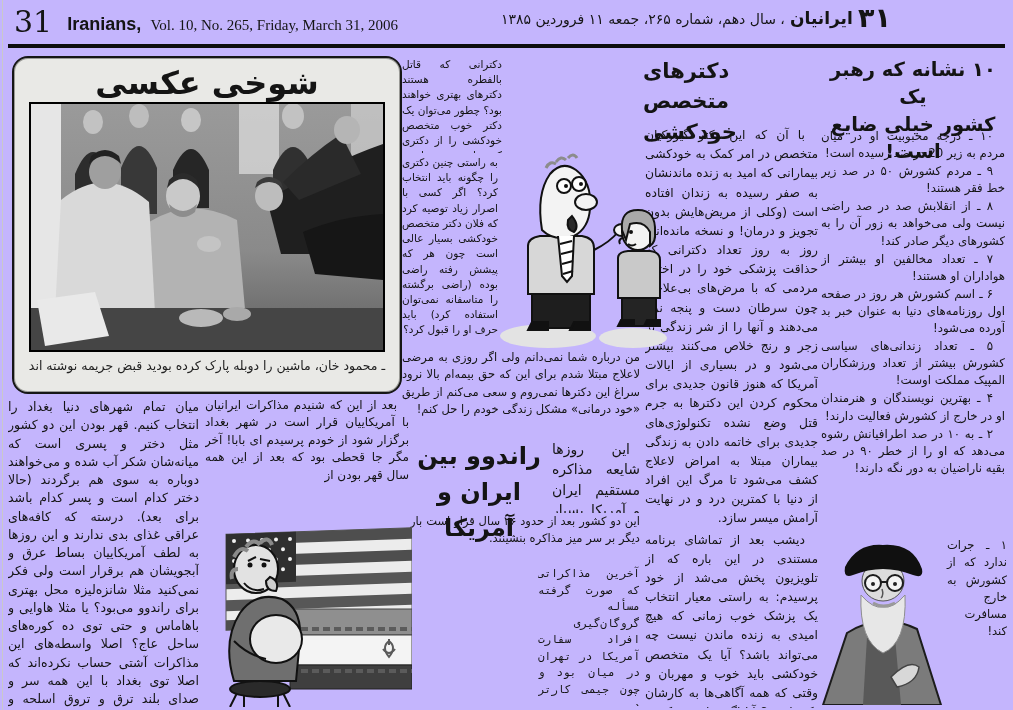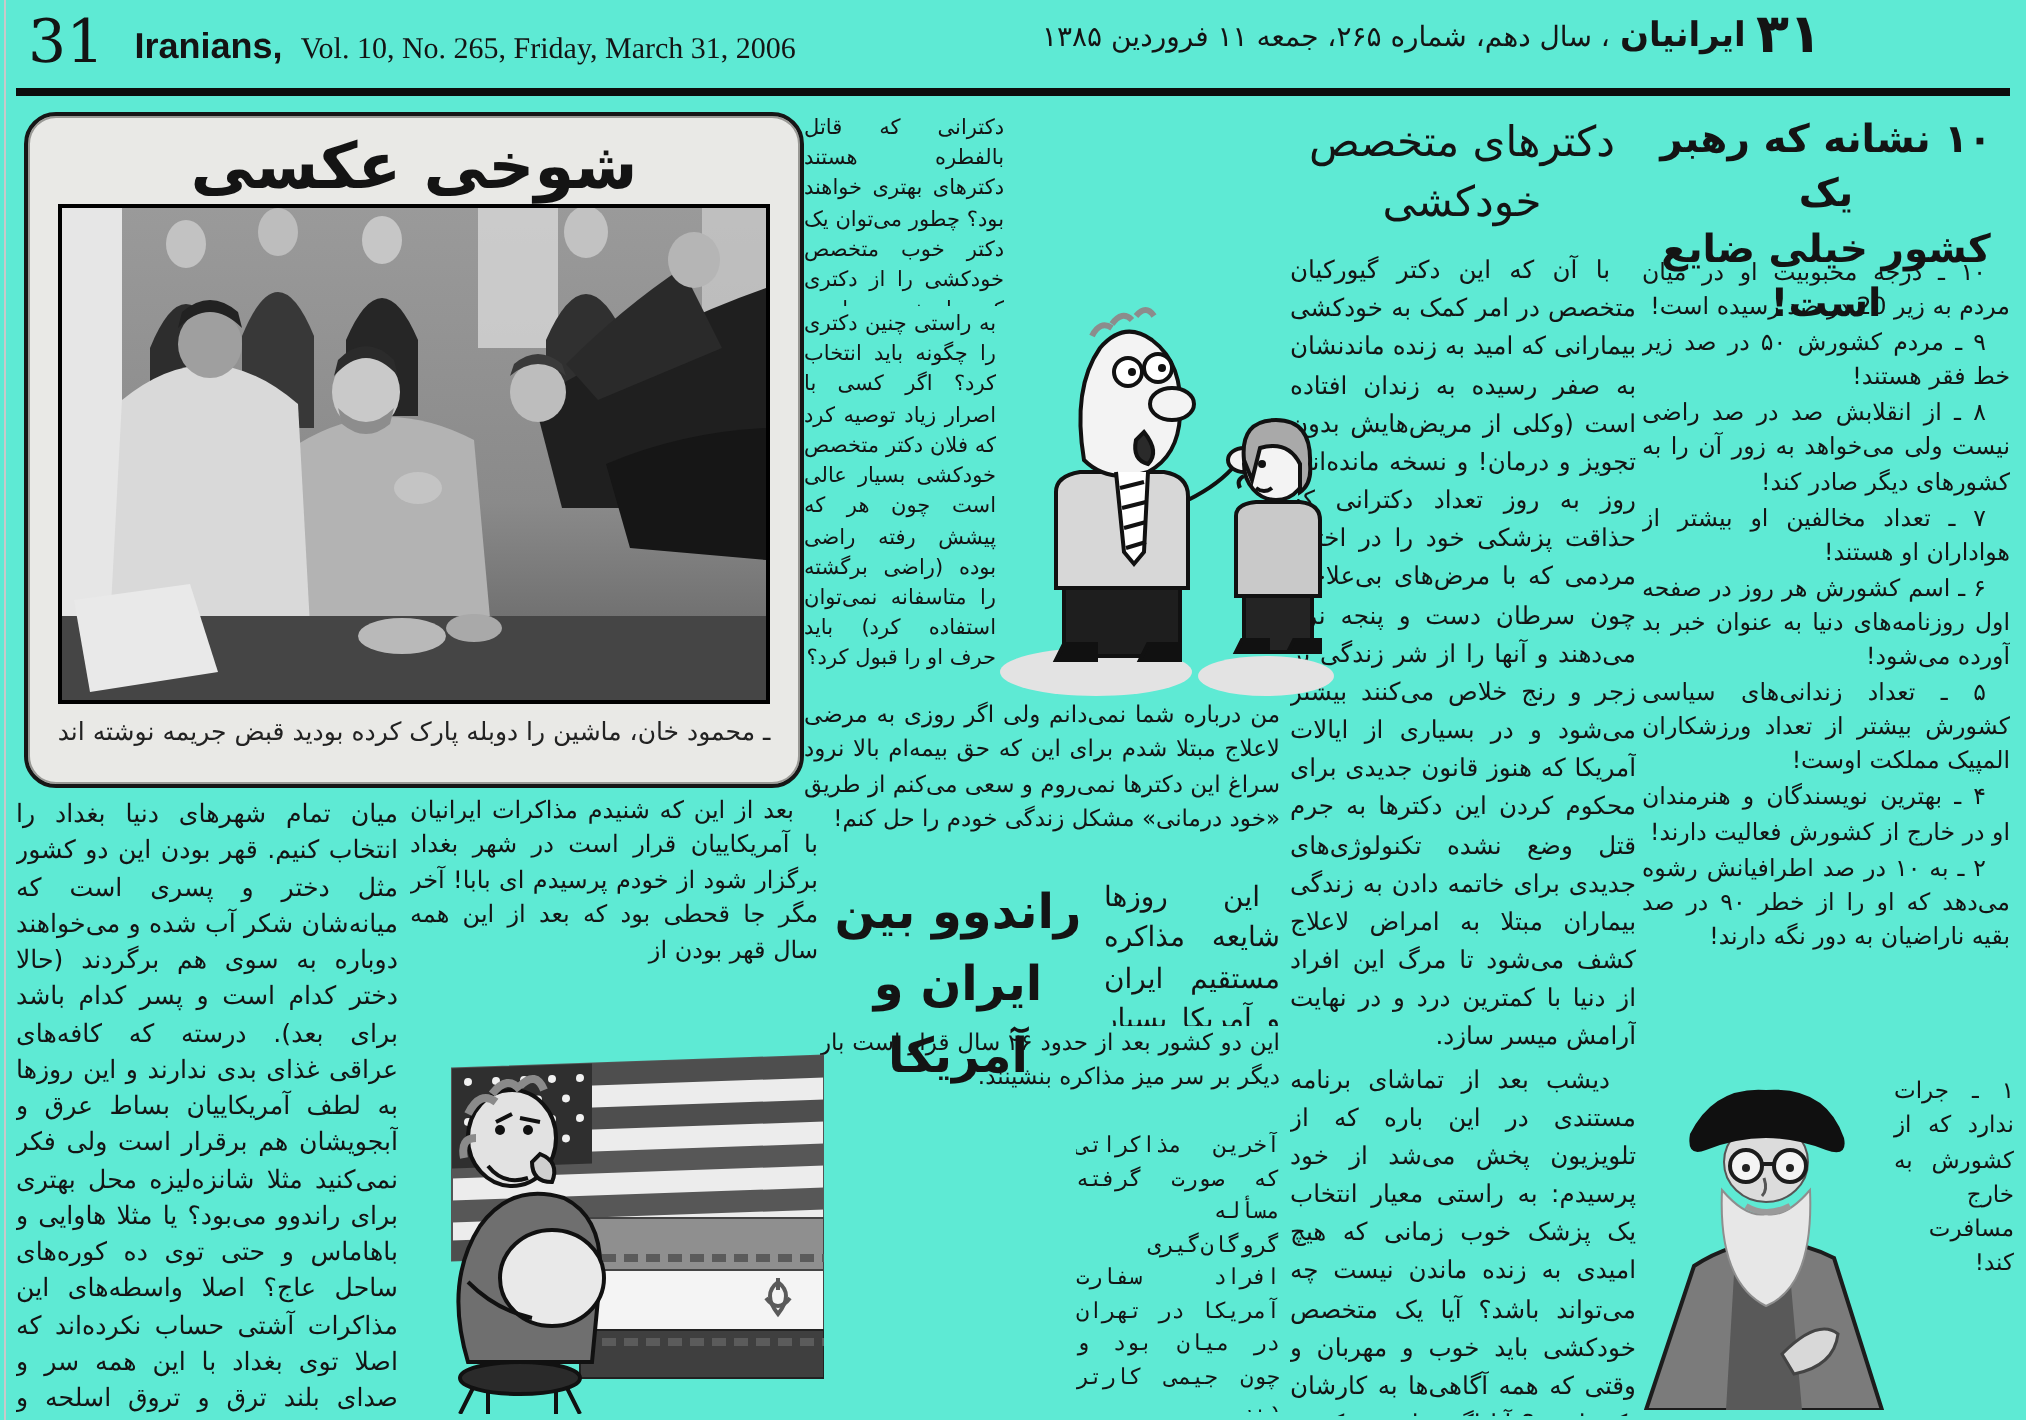--- a/index.html
+++ b/index.html
@@ -1,27 +1,27 @@
 <!DOCTYPE html>
 <html lang="fa"><head>
 <meta charset="utf-8">
 <style>
   html,body{margin:0;padding:0;background:#ffffff;}
-  .page{position:relative;width:1013px;height:710px;background:#5eead4;
+  .page{position:relative;width:1013px;height:710px;background:#c4b5fd;
         font-family:"DejaVu Sans",sans-serif;color:#141414;overflow:hidden;}
   .abs{position:absolute;}
   .fa{direction:rtl;unicode-bidi:plaintext;}
   .edge-l{left:2px;top:0;width:1px;height:710px;background:#c9c9c9;}
 
   
   .hdr-en{left:14px;top:4px;width:480px;direction:ltr;white-space:nowrap;}
   .pagenum-en{font-family:"DejaVu Serif",serif;font-size:30px;font-weight:400;vertical-align:-2px;}
   .masthead-en{font-family:"Liberation Sans",sans-serif;font-size:18px;font-weight:700;margin-left:10px;}
   .issue-en{font-family:"Liberation Serif",serif;font-size:15px;margin-left:4px;}
-  .hdr-fa{right:2px;top:2px;width:490px;text-align:left;white-space:nowrap;}
+  .hdr-fa{right:22px;top:2px;width:490px;text-align:left;white-space:nowrap;}
   .pagenum-fa{font-size:27px;font-weight:700;vertical-align:-3px;margin-right:8px;}
   .masthead-fa{font-size:17px;font-weight:700;}
   .issue-fa{font-size:14px;}
   .rule{left:8px;top:44px;width:997px;height:4px;background:#0d0d0d;}
 
   
   .photo-box{left:12px;top:56px;width:386px;height:334px;border:2px solid #161616;
              border-radius:16px;background:#e9e9e6;box-shadow:inset 0 0 0 1px #9a9a96;}
   .photo-title{position:absolute;left:0;top:6px;width:100%;text-align:center;
                font-size:32px;font-weight:700;}
@@ -35,22 +35,22 @@
   .a1-headline{left:821px;top:56px;width:184px;text-align:center;font-size:19.5px;
                font-weight:700;line-height:1.4;}
   .a1-body{left:821px;top:128px;width:184px;height:408px;overflow:hidden;
            font-size:11.8px;line-height:1.45;text-align:justify;}
   .a1-body p{margin:0 0 1px 0;text-indent:12px;}
   .a1-bottom{left:821px;top:537px;width:186px;height:170px;overflow:hidden;
              font-size:11.5px;line-height:1.5;text-align:justify;}
   .a1-bottom .cartoon-leader{float:left;width:122px;height:168px;margin-right:4px;}
 
   
-  .a2-headline{left:643px;top:56px;width:176px;text-align:center;font-size:21px;
-               font-weight:400;line-height:1.45;}
+  .a2-headline{left:643px;top:56px;width:176px;text-align:left;font-size:21px;
+               font-weight:700;line-height:1.45;}
   .a2-body{left:645px;top:126px;width:173px;height:582px;overflow:hidden;
            font-size:12.3px;line-height:1.56;text-align:justify;}
   .a2-body p{margin:0 0 2px 0;text-indent:13px;}
   .m1{left:402px;top:57px;width:100px;height:96px;overflow:hidden;font-size:10.5px;
       line-height:1.45;text-align:justify;}
   .m2{left:402px;top:155px;width:96px;height:192px;overflow:hidden;font-size:10.5px;
       line-height:1.45;text-align:justify;}
   .m3{left:402px;top:349px;width:238px;height:90px;overflow:hidden;font-size:11.5px;
       line-height:1.5;text-align:justify;}
   .cartoon-doctors{left:498px;top:146px;width:170px;height:202px;}

